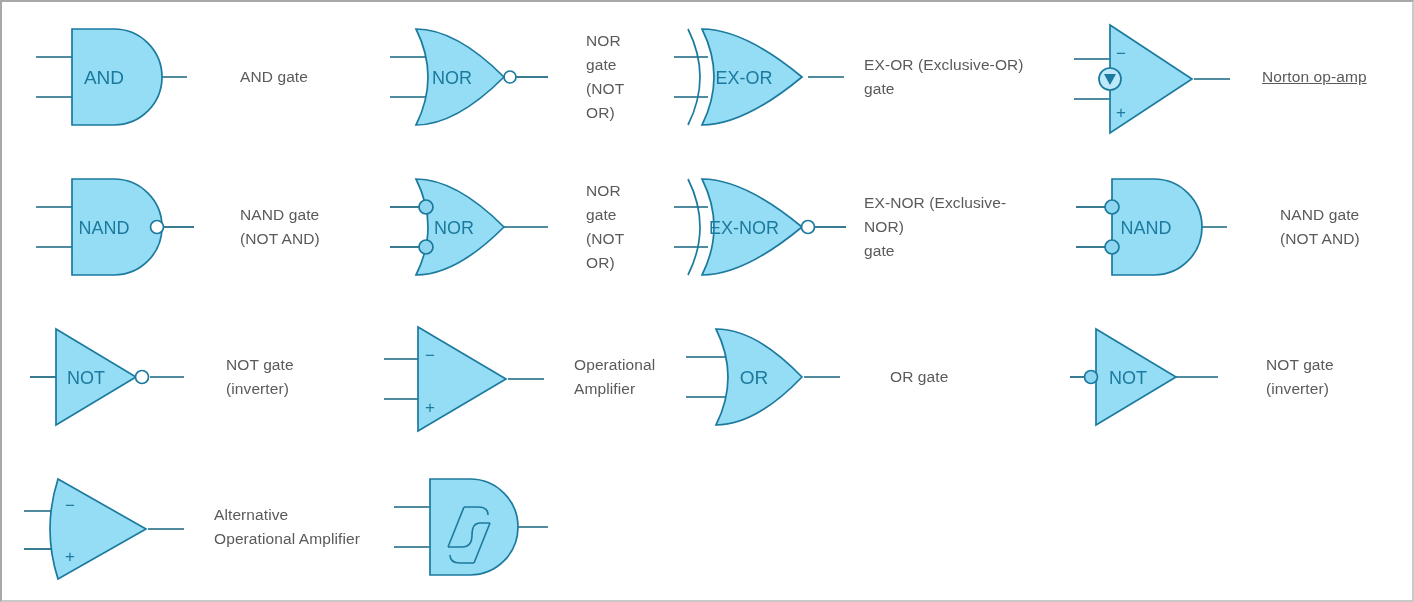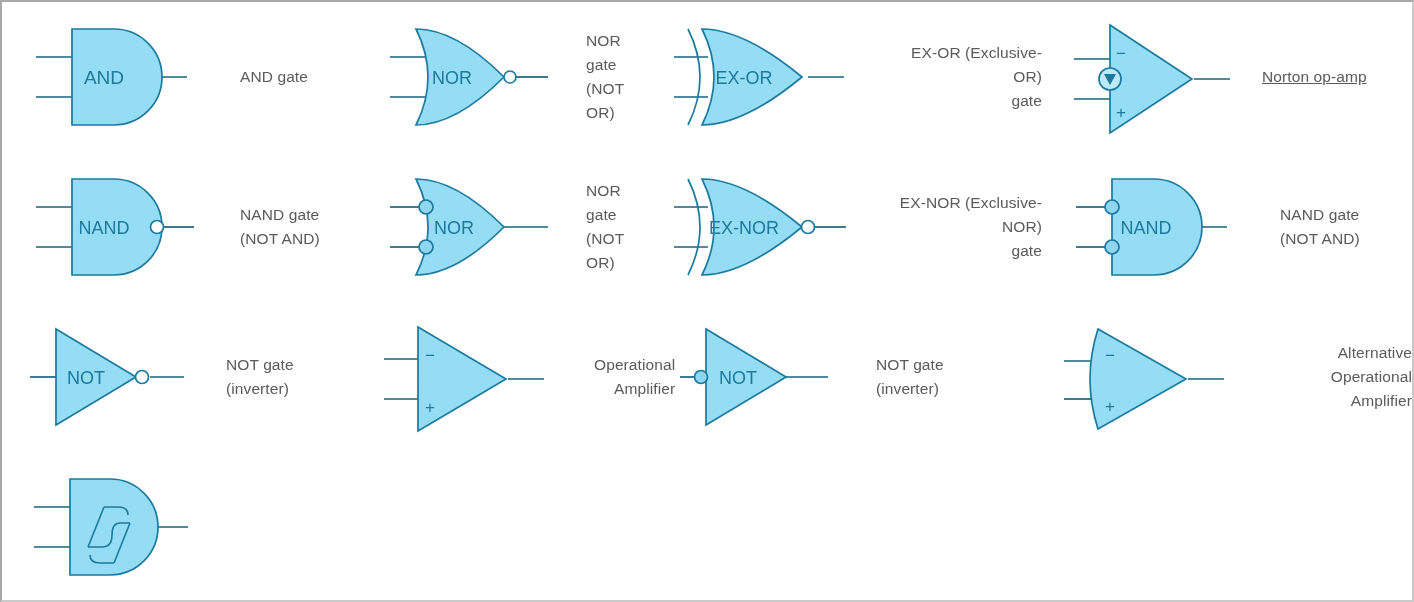--- a/index.html
+++ b/index.html
@@ -37,21 +37,21 @@
     color:#5a5a5a;
     font-size:15.5px;
     line-height:1.55;
     white-space:pre-line;
     letter-spacing:.1px;
     margin-left:2px;
   }
   
   .c1 .lbl{margin-left:28px;}
   .c2 .lbl{margin-left:28px;}
-  .c3 .lbl{margin-left:32px;text-align:right;}
+  .c3 .lbl{margin-left:12px;}
   .c4 .lbl{margin-left:20px;text-decoration:underline;}
   .c1 .sym{margin-left:30px;}
   .c2 .sym{margin-left:26px;}
   .c3 .sym{margin-left:20px;}
   .c4 .sym{margin-left:30px;}
 </style>
 </head>
 <body>
 
 <div id="canvas">
@@ -202,20 +202,32 @@
           <line x1="126" y1="62" x2="162" y2="62"></line>
         </g>
         <path d="M36 10 L124 62 L36 114 Z" fill="#95ddf5" stroke="#1b7a9e" stroke-width="1.7"></path>
         <text x="48" y="44" text-anchor="middle" fill="#1b7a9e" font-family="Liberation Sans, sans-serif" font-size="17">−</text>
         <text x="48" y="96" text-anchor="middle" fill="#1b7a9e" font-family="Liberation Sans, sans-serif" font-size="17">+</text>
       </svg>
       <div class="lbl">Operational Amplifier</div>
     </div>
 
 
+    <div class="cell c1">
+      <svg class="sym" width="180" height="120" viewBox="0 0 180 120">
+        <g fill="none" stroke="#16657f" stroke-width="1.7">
+          <line x1="4" y1="40" x2="48" y2="40"></line>
+          <line x1="4" y1="80" x2="48" y2="80"></line>
+          <line x1="122" y1="60" x2="158" y2="60"></line>
+        </g>
+        <path d="M34 12 Q74 12 120 60 Q74 108 34 108 Q58 60 34 12 Z" fill="#95ddf5" stroke="#1b7a9e" stroke-width="1.7"></path>
+        <text x="72" y="67" text-anchor="middle" fill="#1b7a9e" font-family="Liberation Sans, sans-serif" font-size="19">OR</text>
+      </svg>
+      <div class="lbl">OR gate</div>
+    </div>
 
     <div class="cell c2">
       <svg class="sym" width="170" height="120" viewBox="0 0 170 120">
         <g fill="none" stroke="#16657f" stroke-width="1.7">
           <line x1="2" y1="60" x2="22" y2="60"></line>
           <line x1="108" y1="60" x2="150" y2="60"></line>
         </g>
         <path d="M28 12 L108 60 L28 108 Z" fill="#95ddf5" stroke="#1b7a9e" stroke-width="1.7"></path>
         <circle cx="23" cy="60" r="6.5" fill="#8fd6f0" stroke="#1b7a9e" stroke-width="1.7"></circle>
         <text x="60" y="67" text-anchor="middle" fill="#1b7a9e" font-family="Liberation Sans, sans-serif" font-size="18">NOT</text>

